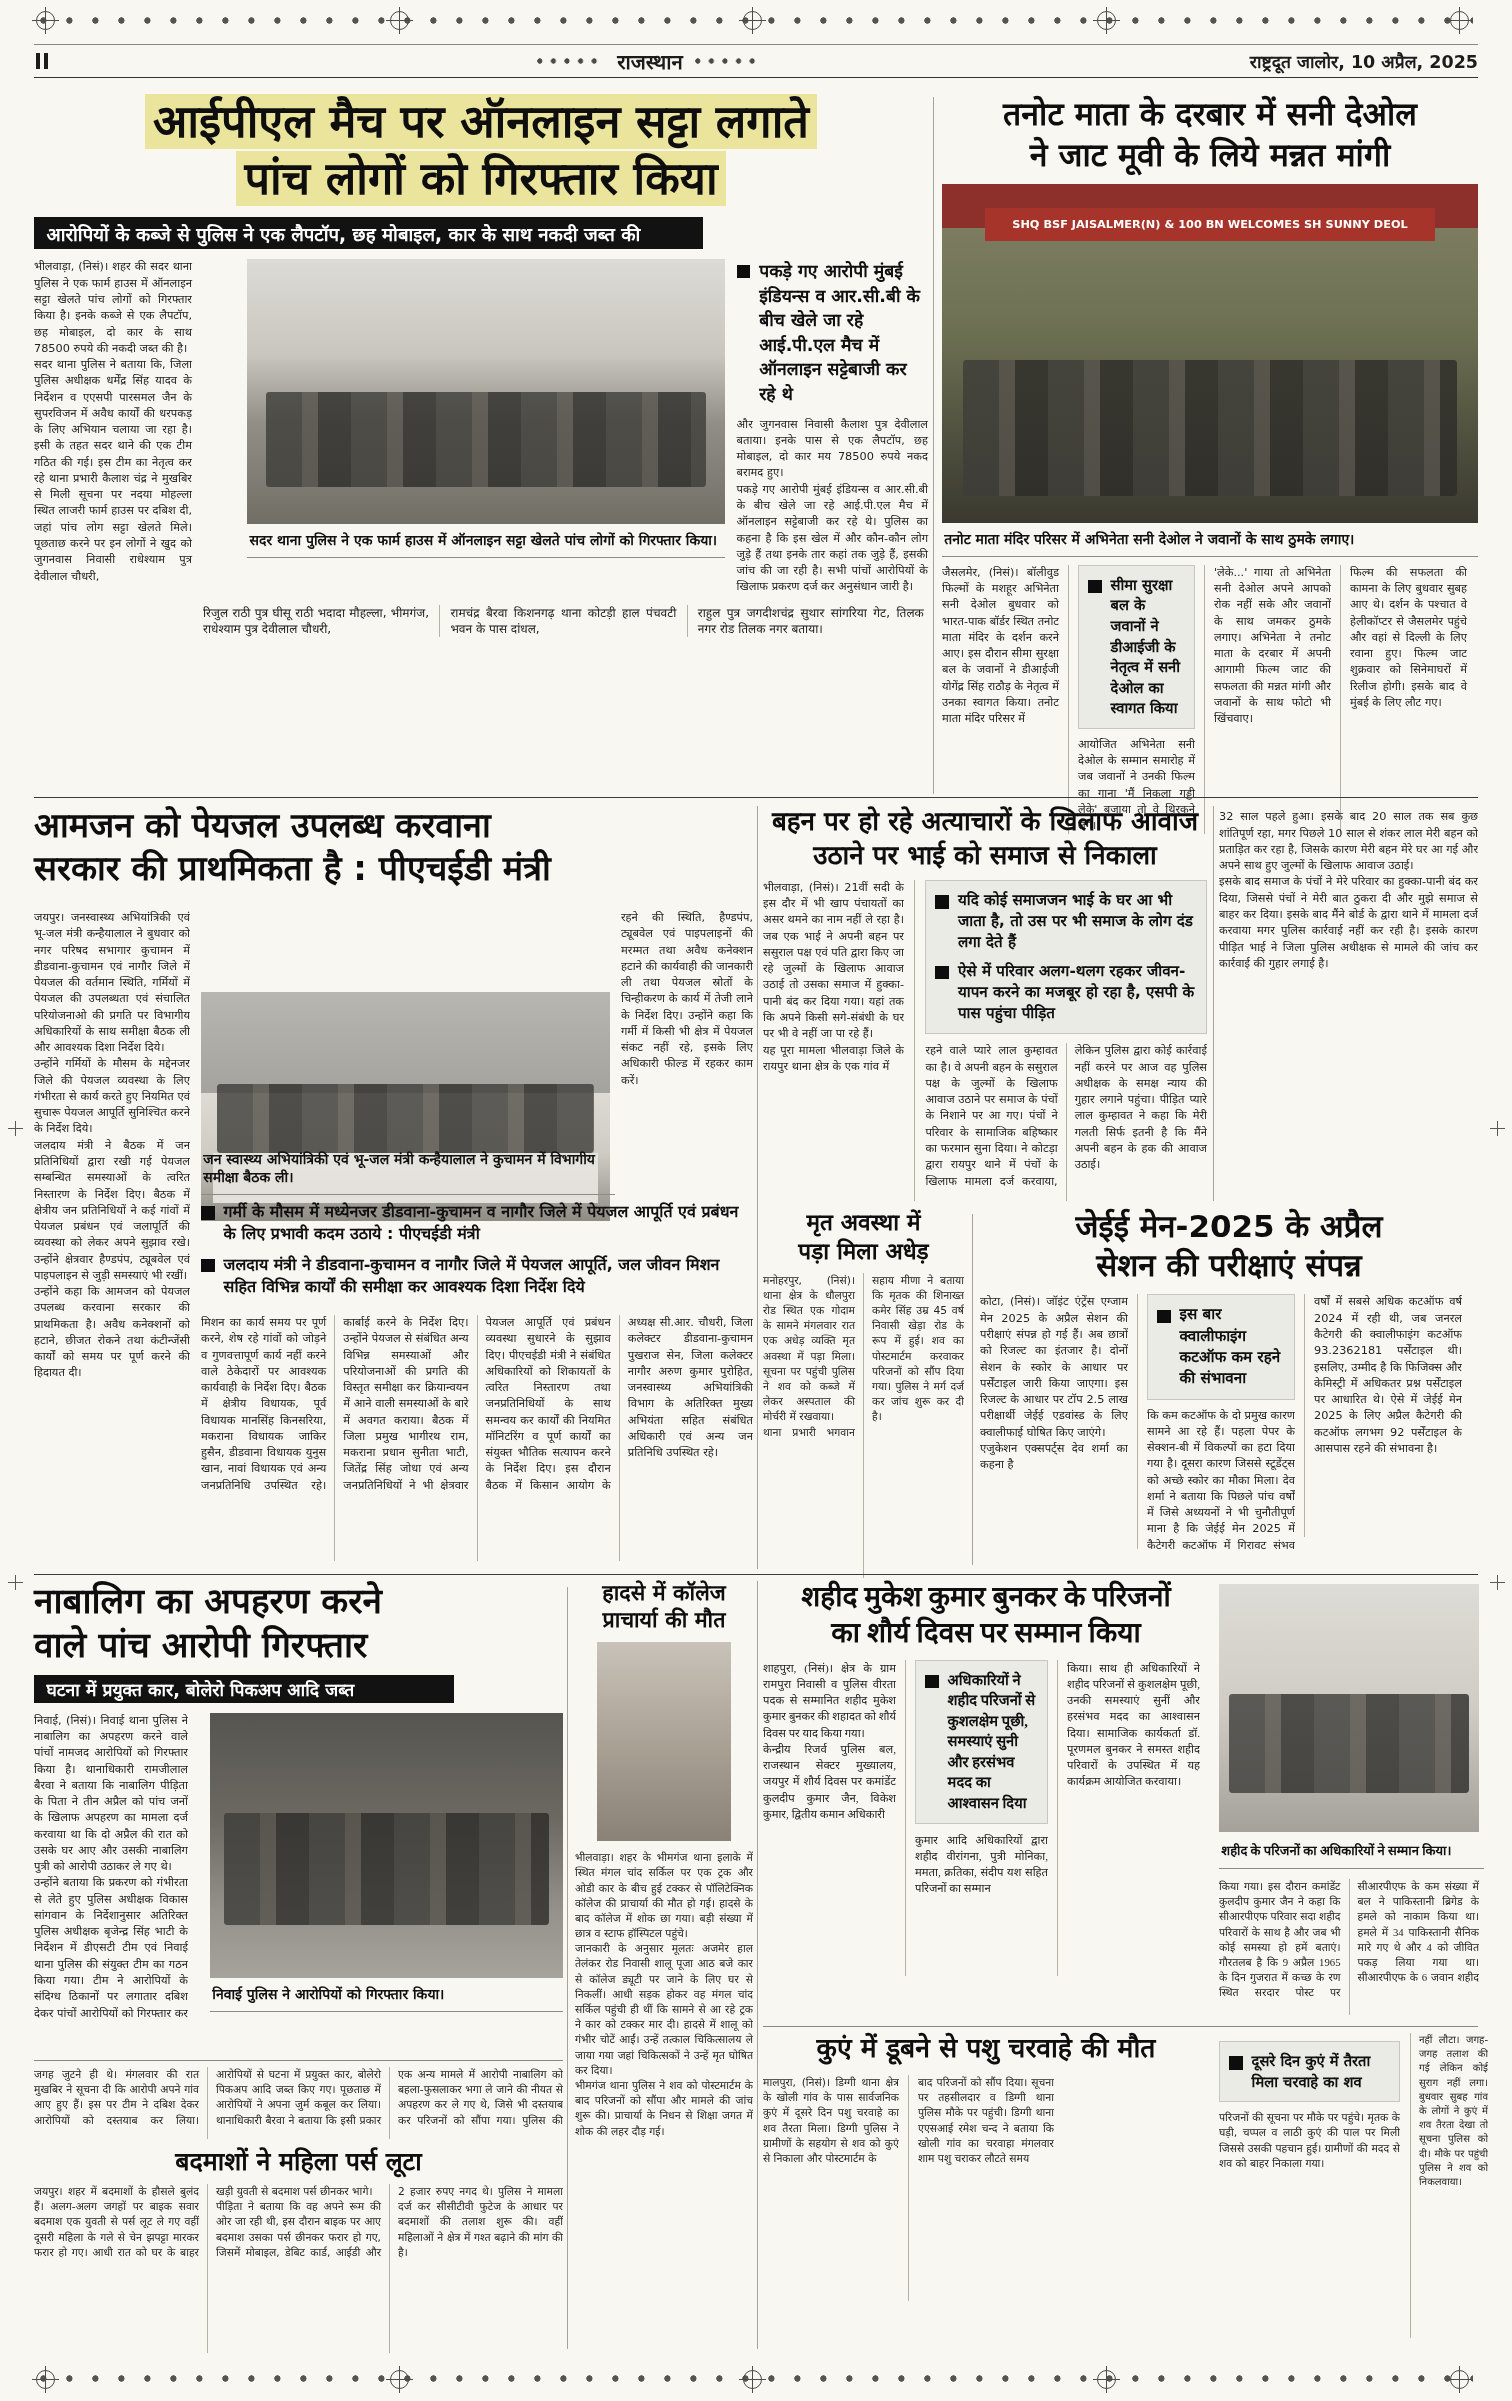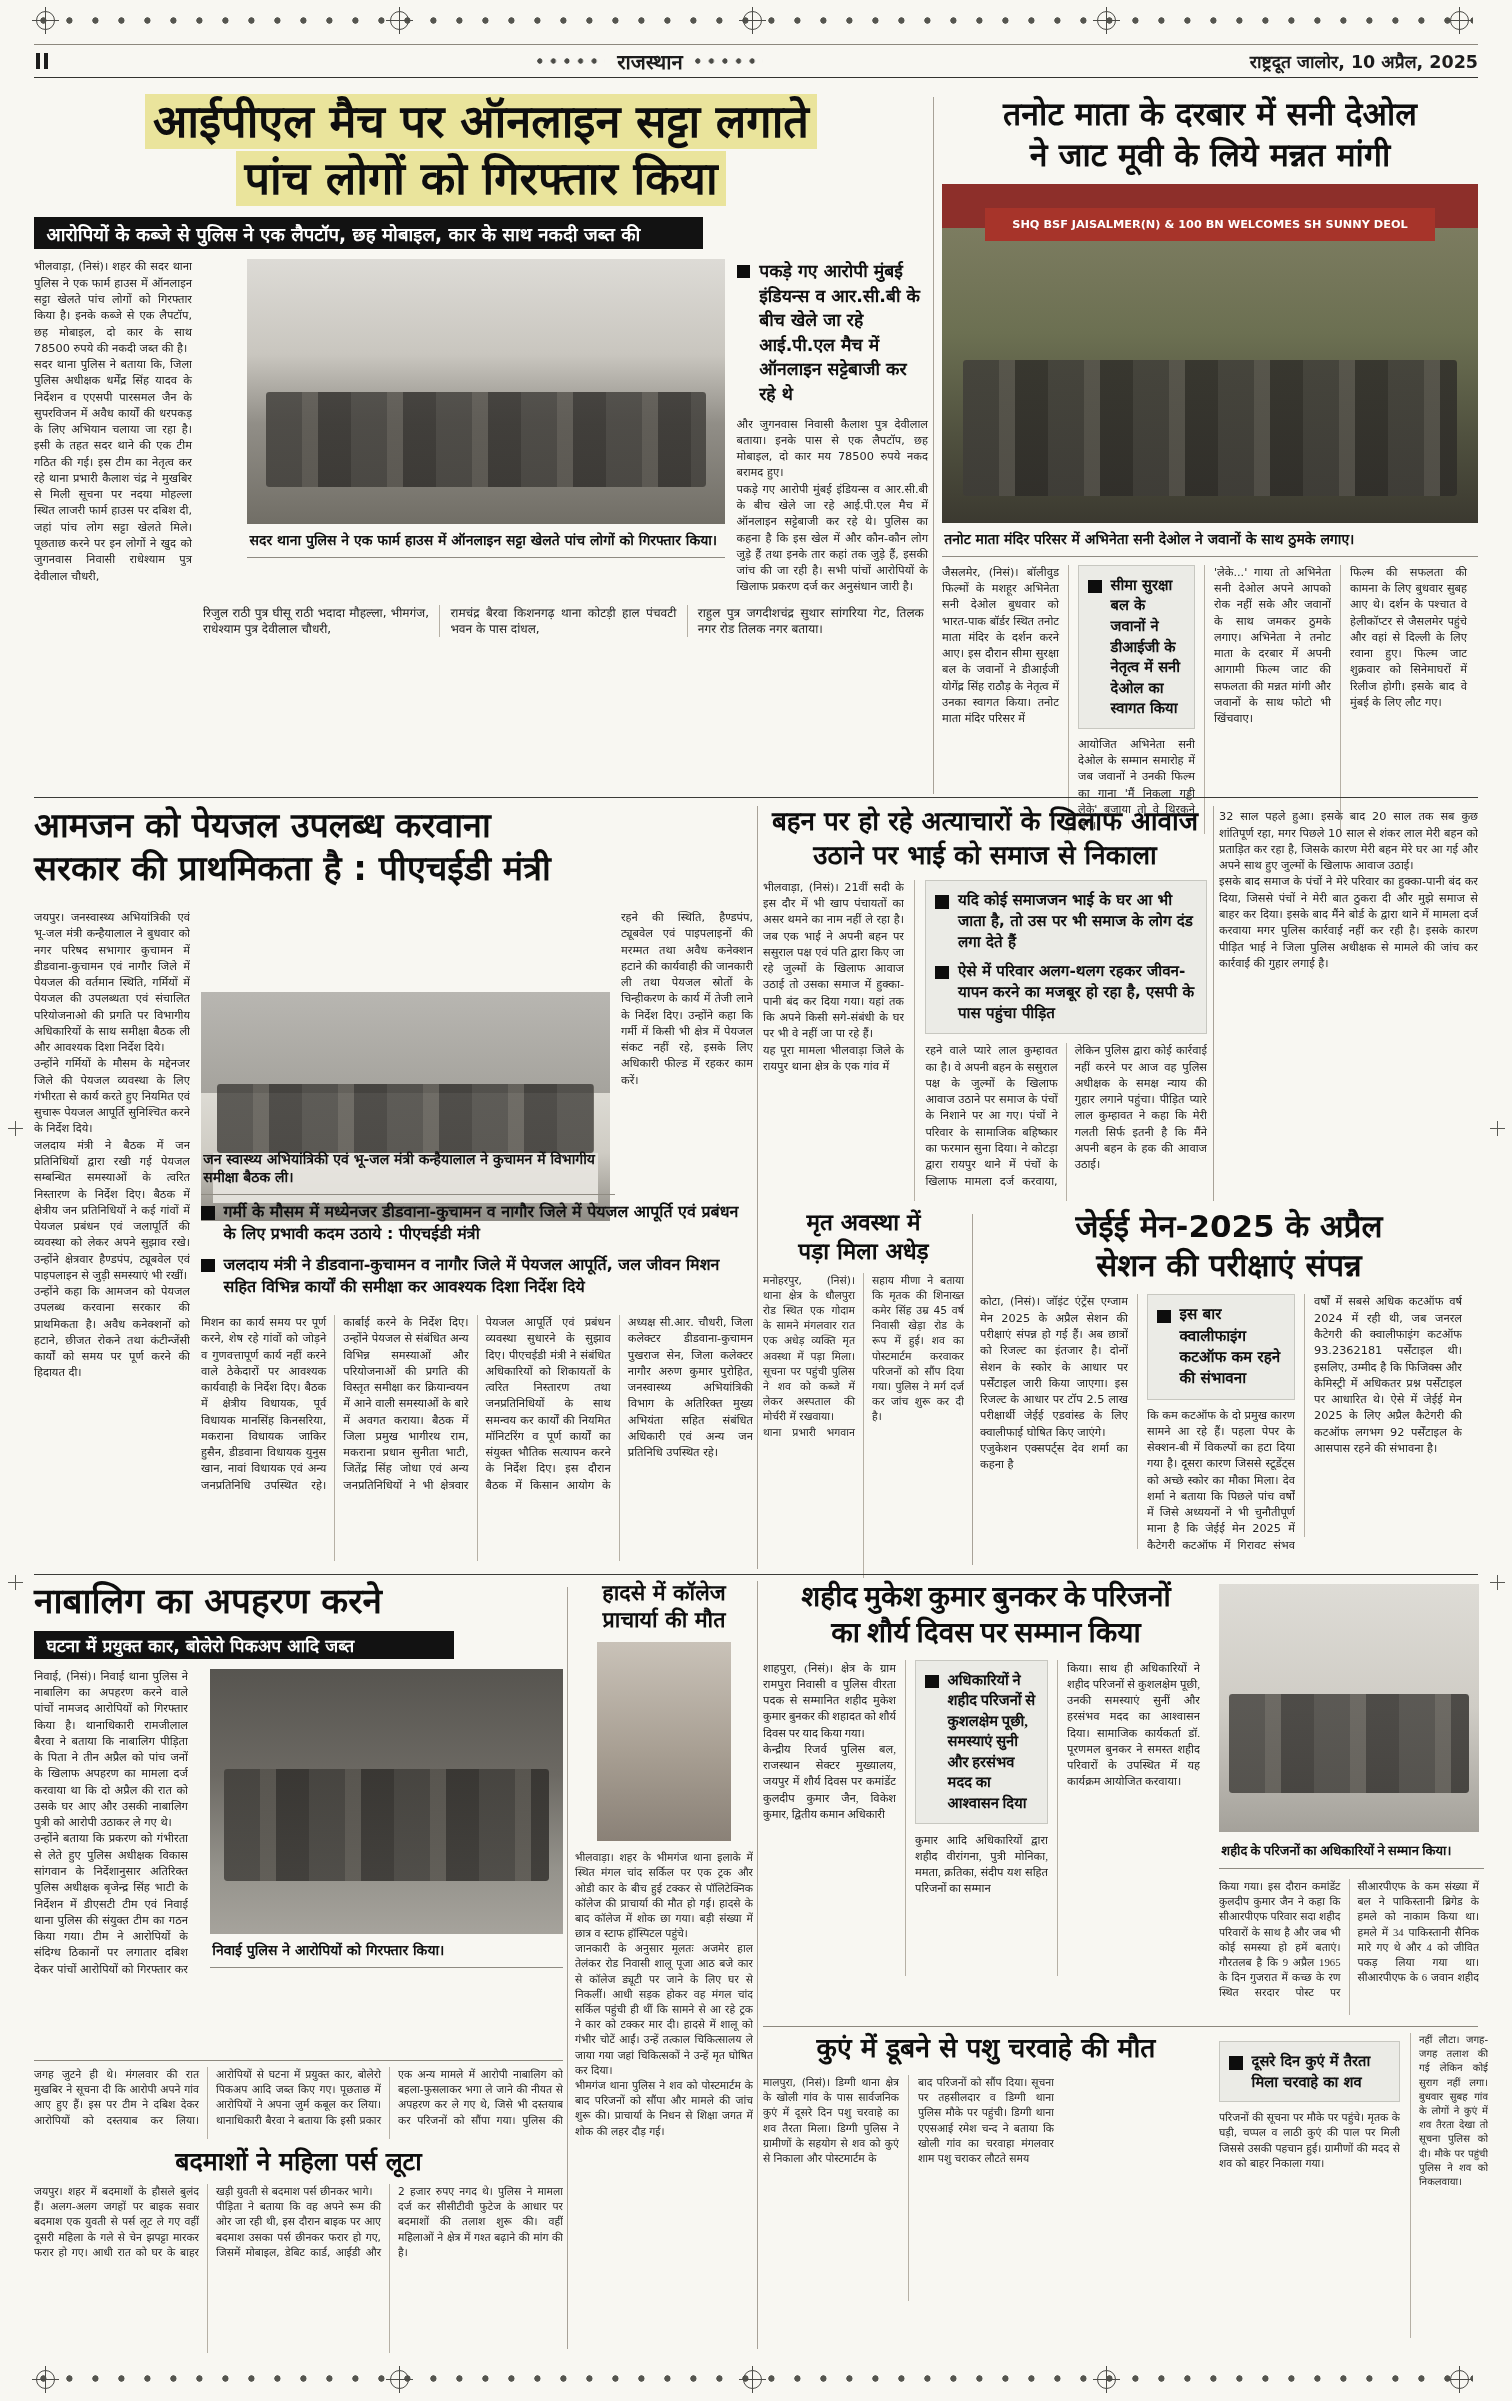--- a/index.html
+++ b/index.html
@@ -206,20 +206,21 @@
         <div class="bt" style="margin-top:8px;height:141px;overflow:hidden;">कि कम कटऑफ के दो प्रमुख कारण सामने आ रहे हैं। पहला पेपर के सेक्शन-बी में विकल्पों का हटा दिया गया है। दूसरा कारण जिससे स्टूडेंट्स को अच्छे स्कोर का मौका मिला। देव शर्मा ने बताया कि पिछले पांच वर्षों में जिसे अध्ययनों ने भी चुनौतीपूर्ण माना है कि जेईई मेन 2025 में कैटेगरी कटऑफ में गिरावट संभव है।</div>
       </div>
       <div class="bt" style="width:148px;flex:none;height:243px;overflow:hidden;">वर्षों में सबसे अधिक कटऑफ वर्ष 2024 में रही थी, जब जनरल कैटेगरी की क्वालीफाइंग कटऑफ 93.2362181 पर्सेंटाइल थी। इसलिए, उम्मीद है कि फिजिक्स और केमिस्ट्री में अधिकतर प्रश्न पर्सेंटाइल पर आधारित थे। ऐसे में जेईई मेन 2025 के लिए अप्रैल कैटेगरी की कटऑफ लगभग 92 पर्सेंटाइल के आसपास रहने की संभावना है।</div>
     </div>
   </div>
 
   <div class="hr" style="left:34px;top:1574px;width:1444px;"></div>
 
   <div class="abs" style="left:34px;top:1581px;width:529px;">
     <div class="hl" style="font-size:35px;">नाबालिग का अपहरण करने</div>
+    <div class="hl" style="font-size:35px;margin-top:3.4px;">वाले पांच आरोपी गिरफ्तार</div>
     <div class="bar" style="width:395px;height:28px;font-size:17.5px;margin-top:9px;">घटना में प्रयुक्त कार, बोलेरो पिकअप आदि जब्त</div>
     <div style="display:flex;gap:22px;margin-top:10.2px;">
       <div class="bt" style="width:154px;flex:none;height:305px;overflow:hidden;">निवाई, (निसं)। निवाई थाना पुलिस ने नाबालिग का अपहरण करने वाले पांचों नामजद आरोपियों को गिरफ्तार किया है। थानाधिकारी रामजीलाल बैरवा ने बताया कि नाबालिग पीड़िता के पिता ने तीन अप्रैल को पांच जनों के खिलाफ अपहरण का मामला दर्ज करवाया था कि दो अप्रैल की रात को उसके घर आए और उसकी नाबालिग पुत्री को आरोपी उठाकर ले गए थे।
 उन्होंने बताया कि प्रकरण को गंभीरता से लेते हुए पुलिस अधीक्षक विकास सांगवान के निर्देशानुसार अतिरिक्त पुलिस अधीक्षक बृजेन्द्र सिंह भाटी के निर्देशन में डीएसटी टीम एवं निवाई थाना पुलिस की संयुक्त टीम का गठन किया गया। टीम ने आरोपियों के संदिग्ध ठिकानों पर लगातार दबिश देकर पांचों आरोपियों को गिरफ्तार कर जेल भेजा।</div>
       <div style="flex:1;">
         <div class="ph ph-arrest" style="width:100%;height:265px;">
           <div class="figband" style="bottom:20%;height:42%;"></div>
         </div>
         <div class="cap">निवाई पुलिस ने आरोपियों को गिरफ्तार किया।</div>
       </div>

